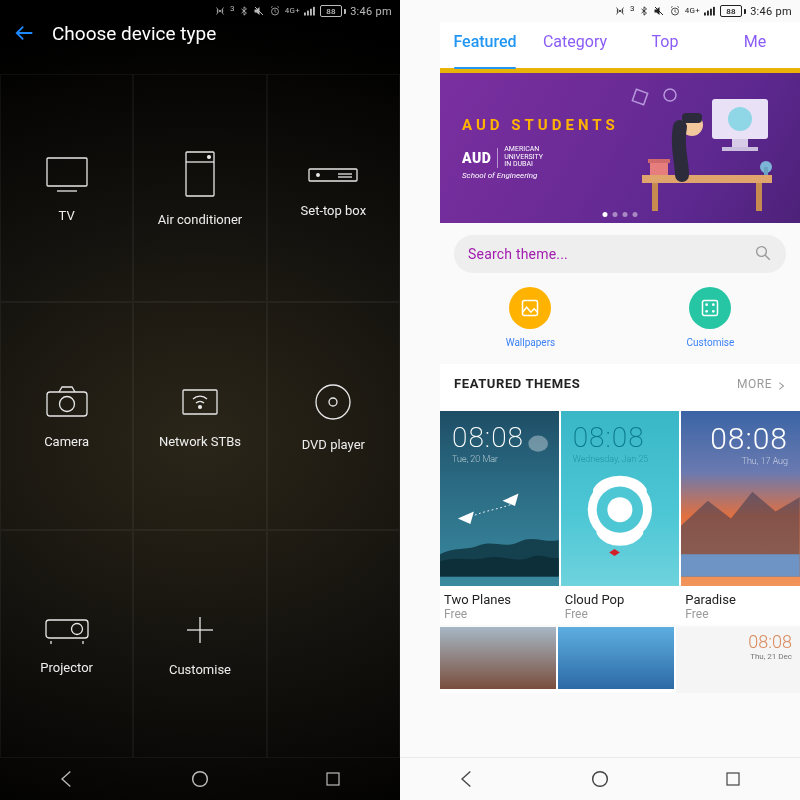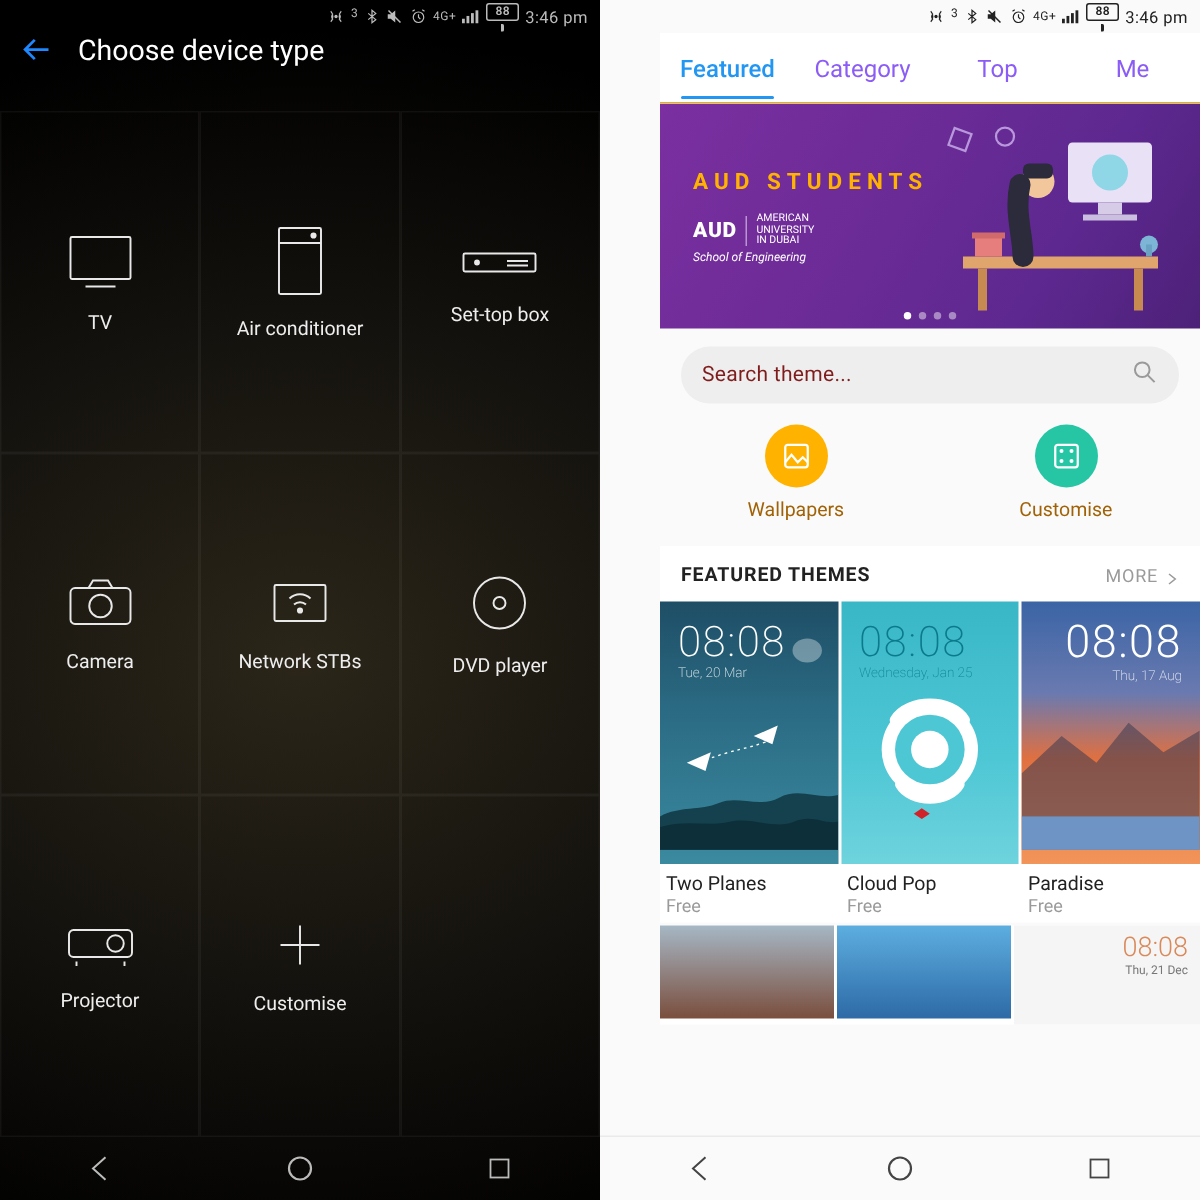--- a/index.html
+++ b/index.html
@@ -2,21 +2,21 @@
 <html><head>
 <meta charset="utf-8">
 <style>
 html, body { margin:0; padding:0; font-family:-apple-system,BlinkMacSystemFont,"Segoe UI",Roboto,Helvetica,Arial,sans-serif; }
 .root { width:800px; height:800px; display:flex; background:#fff; }
 .phone { width:400px; height:800px; display:flex; flex-direction:column; position:relative; }
 
 
 .statusbar { height:22px; font-size:11px; display:flex; align-items:center; justify-content:flex-end; gap:4px; padding:0 8px; letter-spacing:0.3px; }
 .statusbar svg { display:block; }
-.batt { display:flex; align-items:center; gap:2px;flex-direction:column; }
+.batt { display:flex; align-items:center; gap:2px; }
 .batt-box { border:1px solid currentColor; border-radius:2px; width:20px; height:10px; display:flex; align-items:center; justify-content:center; font-size:8px; font-weight:600; position:relative; }
 .batt-tip { width:2px; height:5px; background:currentColor; border-radius:0 1px 1px 0; }
 
 
 .navbar { height:42px; display:flex; align-items:center; justify-content:space-around; }
 .navbtn { width:46px; height:26px; display:flex; align-items:center; justify-content:center; }
 
 
 .dark { background:radial-gradient(ellipse 180% 70% at 50% 55%, #2b2619 0%, #14120e 40%, #000 75%); color:#fff; }
 .dark .statusbar { color:#bbb; }
@@ -26,44 +26,44 @@
 .dark .grid { flex:1; display:grid; grid-template-columns:repeat(3,1fr); grid-template-rows:repeat(3,1fr); }
 .dark .cell { display:flex; flex-direction:column; align-items:center; justify-content:center; gap:14px; border:0.5px solid rgba(255,255,255,0.05); }
 .dark .cell svg { stroke:#e8e8e8; fill:none; stroke-width:1.3; }
 .dark .cell .lbl { font-size:13px; color:#eee; text-align:center; }
 .dark .navbar { border-top:0; }
 .dark .navbtn svg { stroke:#bbb; fill:none; stroke-width:1.6; }
 
 
 .light { background:#fafafa; color:#222; }
 .light .statusbar { color:#222; }
-.light .tabs { height:46px; display:flex; align-items:center; border-bottom:1px solid #eab308; background:#fff;margin-left:40px; }
+.light .tabs { height:46px; display:flex; border-bottom:5px solid #eab308; background:#fff;margin-left:40px; }
 .light .tab { flex:1; text-align:center; font-size:16px; color:#8b5cf6; position:relative; padding:10px 0; }
 .light .tab.active { color:#2196f3; font-weight:500; }
 .light .tab.active::after { content:""; position:absolute; left:50%; transform:translateX(-50%); bottom:-1px; width:62px; height:2px; background:#2196f3; border-radius:1px; }
 .light .scroll { flex:1; overflow:hidden; background:#fafafa;margin-left:40px; }
 .hero { height:150px; background:linear-gradient(120deg,#7b2fa0 0%,#6a2b96 45%,#5d2890 72%,#4d2178 100%); position:relative; color:#fff; display:flex; flex-direction:column; justify-content:center; padding-left:22px; }
 .hero .h1 { font-size:15px; letter-spacing:4px; color:#ffb300; font-weight:700; }
 .hero .h2 { font-size:15px; letter-spacing:4px; color:#fff; font-weight:700; }
 .hero .sub { margin-top:12px; display:flex; align-items:center; gap:6px; }
 .hero .sub .logo { font-weight:900; font-size:14px; letter-spacing:0.5px; }
 .hero .sub .logotxt { font-size:7px; line-height:1.05; }
 .hero .desk { position:absolute; right:18px; top:10px; width:160px; height:130px; }
 .hero .dots { position:absolute; left:50%; transform:translateX(-50%); bottom:6px; display:flex; gap:5px; }
 .hero .dots span { width:5px; height:5px; border-radius:50%; background:rgba(255,255,255,0.45); }
 .hero .dots span.on { background:#fff; }
-.search { margin:12px 14px 14px; height:38px; background:#eee; border-radius:20px; display:flex; align-items:center; padding:0 14px; gap:10px; color:#7f1d1d; font-size:14px; }
+.search { margin:12px 14px 14px; height:38px; background:#eee; border-radius:20px; display:flex; align-items:center; padding:0 14px; gap:10px; color:#a21caf; font-size:14px; }
 .search .ph { flex:1; letter-spacing:0.2px; }
 .quick { display:flex; justify-content:space-around; padding-bottom:16px; background:#fafafa; }
 .qitem { display:flex; flex-direction:column; align-items:center; gap:8px; }
 .qicon { width:42px; height:42px; border-radius:50%; display:flex; align-items:center; justify-content:center; }
 .qicon.y { background:#ffb300; }
 .qicon.g { background:#26c6a4; }
-.qitem .ql { font-size:13px; color:#a16207; }
-.secthdr { background:#fff; display:flex; align-items:center; justify-content:space-between; padding:12px 14px 10px; }
+.qitem .ql { font-size:10px; color:#3b82f6; }
+.secthdr { background:#fff; display:flex; align-items:center; justify-content:space-between; padding:12px 14px 20px; }
 .secthdr .st { font-size:13px; font-weight:700; letter-spacing:0.6px; color:#222; }
 .secthdr .more { font-size:12px; color:#9a9a9a; display:flex; align-items:flex-end; gap:4px; letter-spacing:0.5px; }
 .themes { display:flex; gap:2px; background:#fff; }
 .theme { flex:1; min-width:0; }
 .theme .prev { height:175px; position:relative; overflow:hidden; color:#fff; display:flex; flex-direction:column; }
 .theme .clk { position:absolute; top:10px; left:12px; font-weight:200; }
 .theme .clk .tm { font-size:28px; letter-spacing:1px; }
 .theme .clk .dt { font-size:9px; opacity:0.85; }
 .theme .tname { font-size:13px; color:#222; padding:6px 4px 0; }
 .theme .tprice { font-size:12px; color:#9a9a9a; padding:0 4px 4px; }

